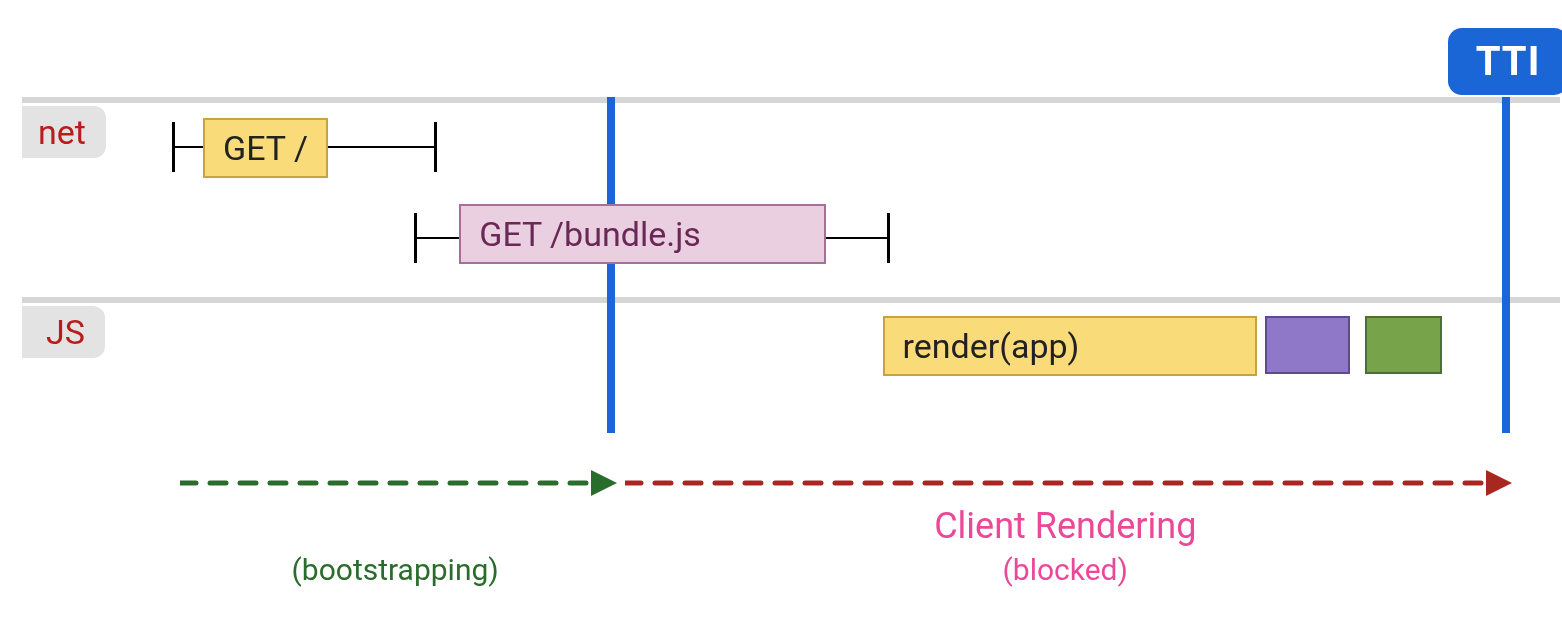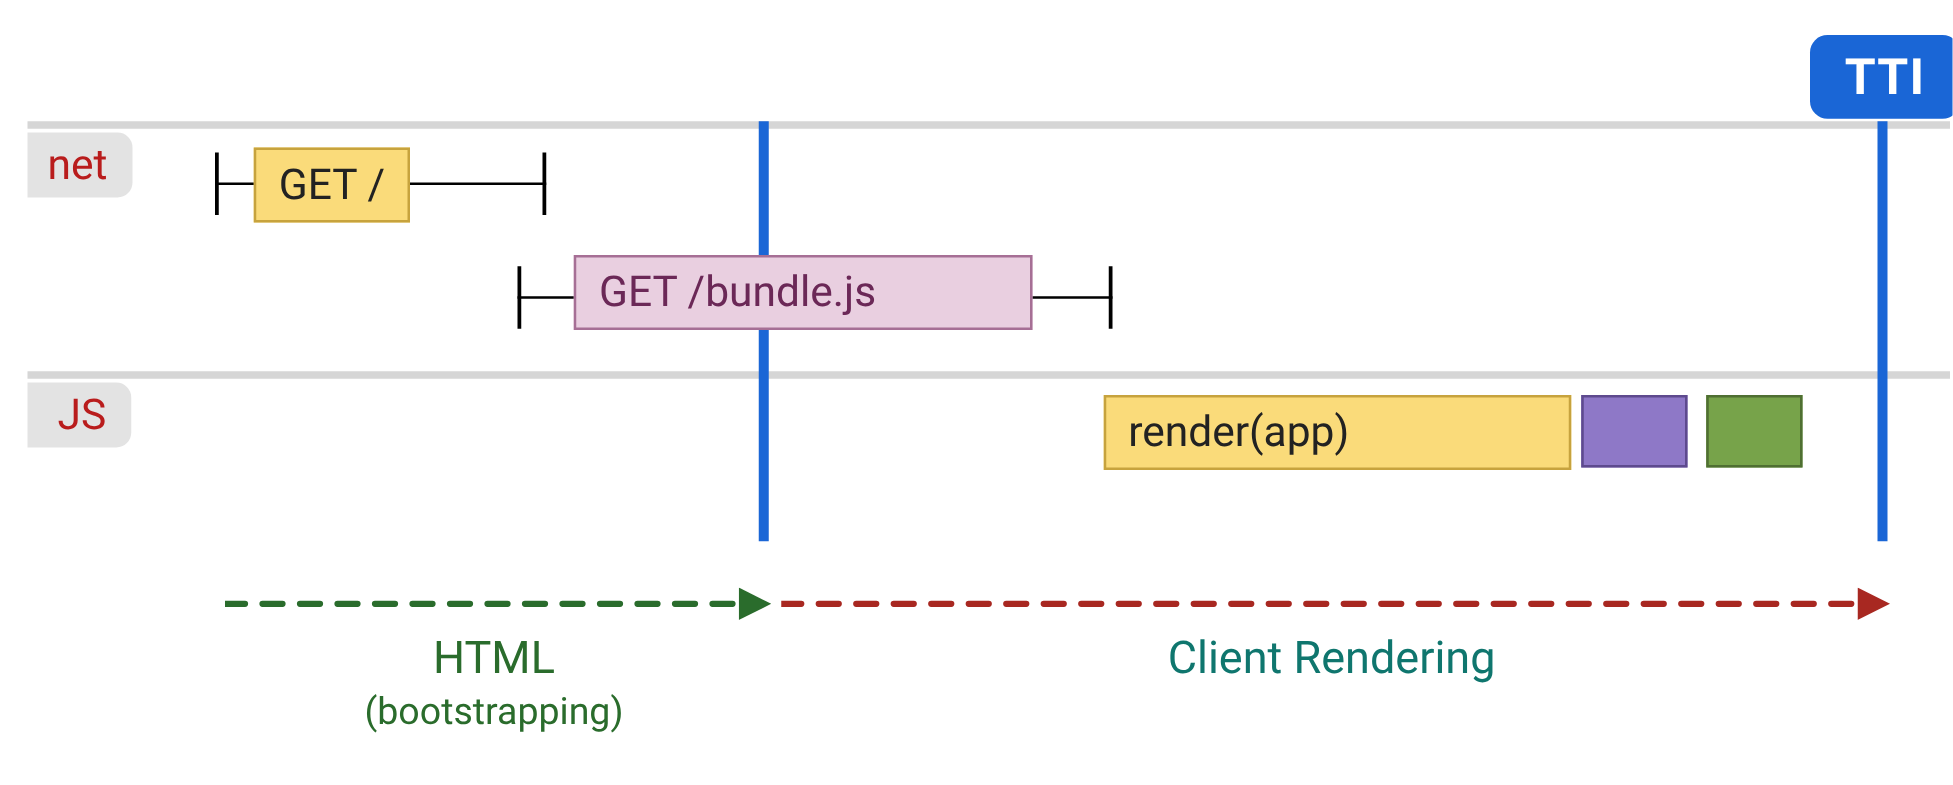--- a/index.html
+++ b/index.html
@@ -87,21 +87,21 @@
     position: absolute;
     font-size: 36px;
     text-align: center;
   }
   .phase-sub {
     position: absolute;
     font-size: 30px;
     text-align: center;
   }
   .green-text { color: #2a6c2c; }
-  .red-text   { color: #0f766e; }
+  .red-text   { color: #ec4899; }
   
   
   .arrow-svg { position: absolute; }
 </style>
 </head>
 <body>
 
 <div class="container">
 
   <div class="hline" style="top: 97px;"></div>
@@ -141,24 +141,24 @@
     <polygon fill="#2a6c2c" points=""></polygon>
     <polygon fill="#2a6c2c" points=""></polygon>
     <polygon fill="#2a6c2c" points=""></polygon>
     <polygon fill="#2a6c2c" points=""></polygon>
     <polygon fill="#2a6c2c" points=""></polygon>
     <polygon fill="#2a6c2c" points=""></polygon>
   </svg>
   <svg class="arrow-svg" style="left:calc(39.1% - 20px); top:470px; width:26px; height:26px;">
     <polygon points="0,0 26,13 0,26" fill="#2a6c2c"></polygon>
   </svg>
-  <div class="phase-title green-text" style="left:11.5%; width:27.6%; top:505px;">HTML</div>
   <div class="phase-sub green-text" style="left:11.5%; width:27.6%; top:552px;">(bootstrapping)</div>
 
   <svg class="arrow-svg" style="left:40%; width:56.4%; top:468px; height:30px;">
     <line x1="0" y1="15" x2="98%" y2="15" stroke="#a82821" stroke-width="5" stroke-dasharray="16 14" stroke-linecap="round"></line>
   </svg>
   <svg class="arrow-svg" style="left:calc(96.4% - 20px); top:470px; width:26px; height:26px;">
     <polygon points="0,0 26,13 0,26" fill="#a82821"></polygon>
   </svg>
   <div class="phase-title red-text" style="left:40%; width:56.4%; top:505px;">Client Rendering</div>
+  <div class="phase-sub red-text" style="left:40%; width:56.4%; top:552px;">(blocked)</div>
 
 </div>
 
 </body></html>

